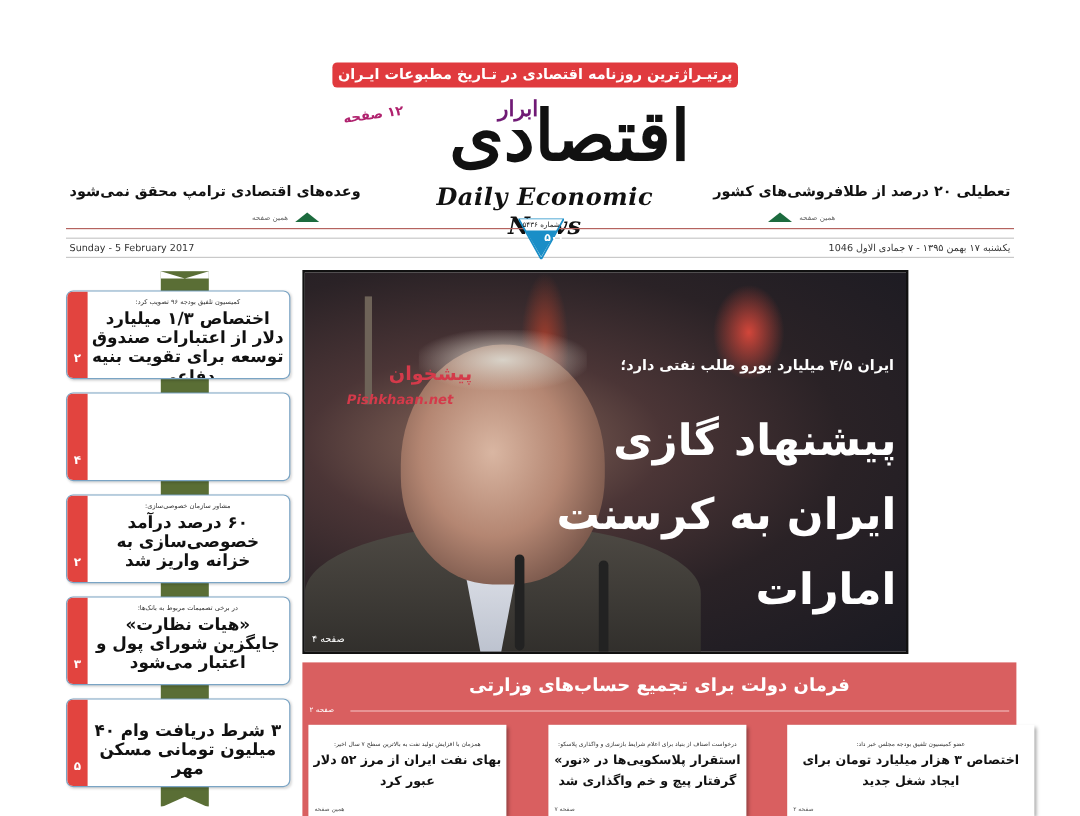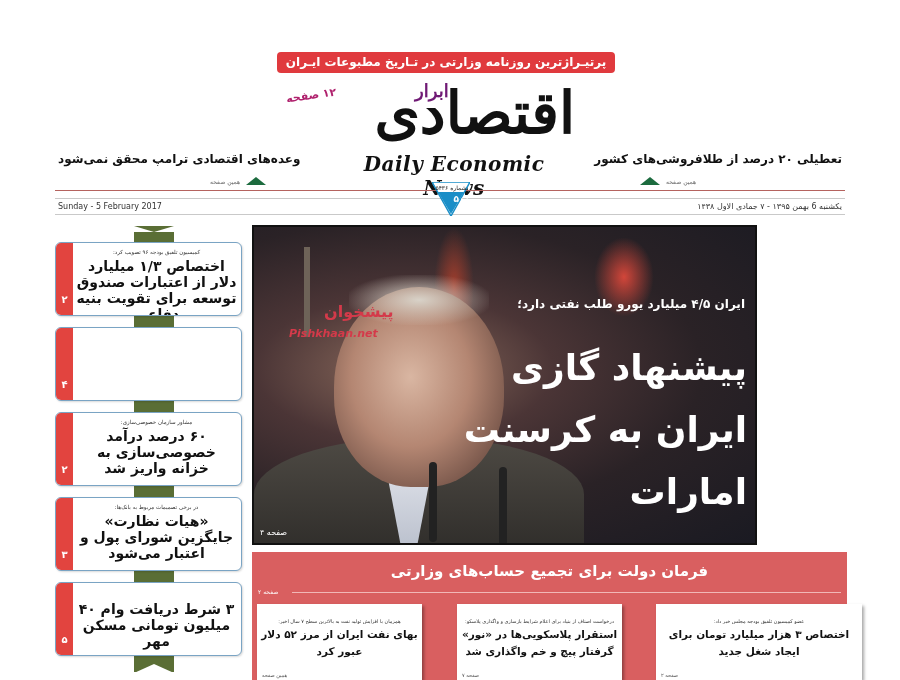--- a/index.html
+++ b/index.html
@@ -113,41 +113,41 @@
     position: absolute; top: 604px; width: 165px; height: 76px; background: #fff;
     box-shadow: 2px 2px 3px rgba(0,0,0,0.35); direction: rtl; text-align: center;
   }
   .story .kicker { font-size: 5px; color: #333; margin-top: 14px; padding: 0 4px; white-space: nowrap; overflow: hidden; }
   .story .head { font-size: 10.5px; font-weight: bold; color: #111; line-height: 17px; margin-top: 2px; }
   .story .pageref { position: absolute; left: 5px; bottom: 2px; font-size: 5px; color: #555; }
 </style>
 </head>
 <body>
 
-<div class="slogan rtl">پرتیـراژترین روزنامه وزارتی در تـاریخ مطبوعات ایـران</div>
+<div class="slogan rtl">پرتیـراژترین روزنامه اقتصادی در تـاریخ مطبوعات ایـران</div>
 <div class="pages-badge rtl">۱۲ صفحه</div>
 <div class="logo-fa rtl">اقتصادی</div>
 <div class="logo-abrar rtl">ابرار</div>
 <div class="logo-en">Daily Economic News</div>
 
 <div class="teaser right rtl">تعطیلی ۲۰ درصد از طلافروشی‌های کشور</div>
 <div class="tease-meta" style="left:640px; top:177px;">
   <span class="tri-up"></span>
   <span class="lbl rtl">همین صفحه</span>
 </div>
 <div class="teaser left rtl">وعده‌های اقتصادی ترامپ محقق نمی‌شود</div>
 <div class="tease-meta" style="left:210px; top:177px; flex-direction: row-reverse;">
   <span class="tri-up"></span>
   <span class="lbl rtl">همین صفحه</span>
 </div>
 
 <div class="rule red" style="top:190px;"></div>
 <div class="rule" style="top:198px;"></div>
 <div class="dateline" style="left:58px; top:202px;text-align:center;">Sunday -  5 February 2017</div>
-<div class="dateline rtl" style="right:58px; top:202px;">یکشنبه 6 بهمن ۱۳۹۵ - ۷ جمادی الاول ۱۴۳۸</div>
+<div class="dateline rtl" style="right:58px; top:202px;">یکشنبه ۱۷ بهمن ۱۳۹۵ - ۷ جمادی الاول 1046</div>
 <div class="rule" style="top:214px;"></div>
 
 <div class="issue-badge">
   <svg width="38" height="34" viewBox="0 0 38 34">
     <polygon points="0,0 38,0 19,34" fill="#ffffff" stroke="#1a8ec7" stroke-width="1.5"></polygon>
     <polygon points="6,10 32,10 19,32" fill="#1a8ec7"></polygon>
   </svg>
   <div class="num rtl">شماره ۵۴۳۶</div>
   <div class="price rtl">۵۰۰</div>
 </div>

